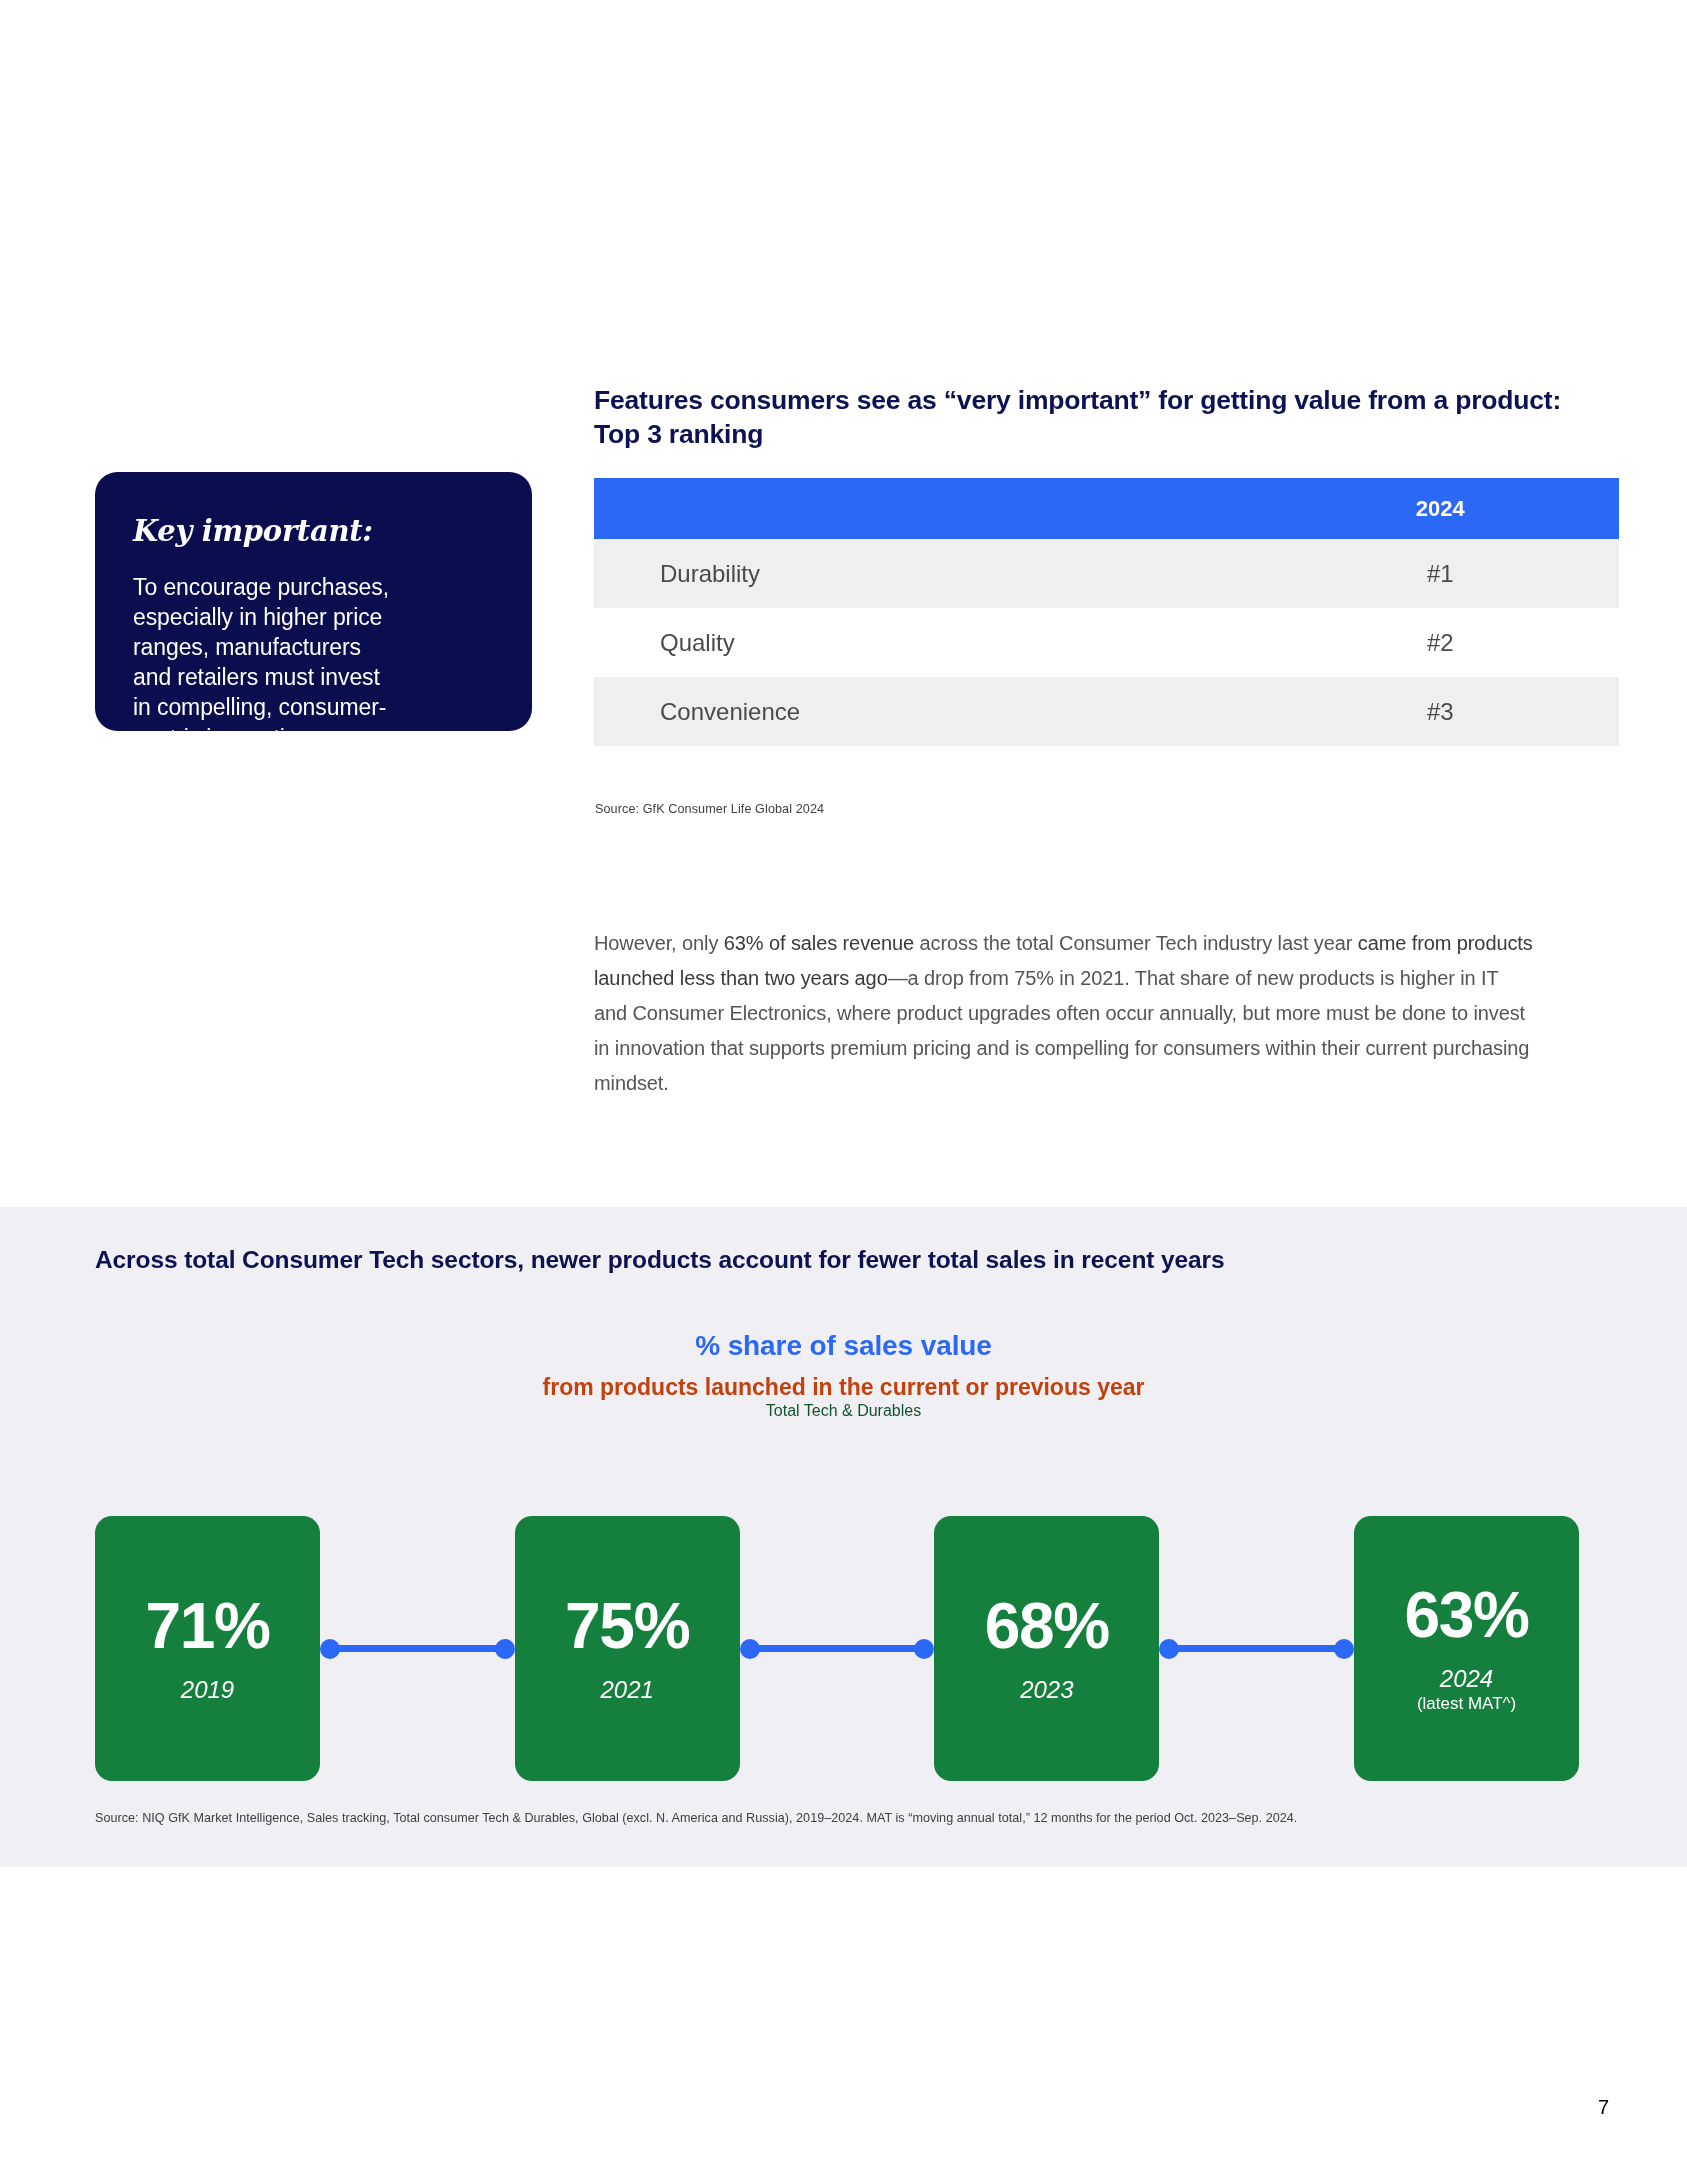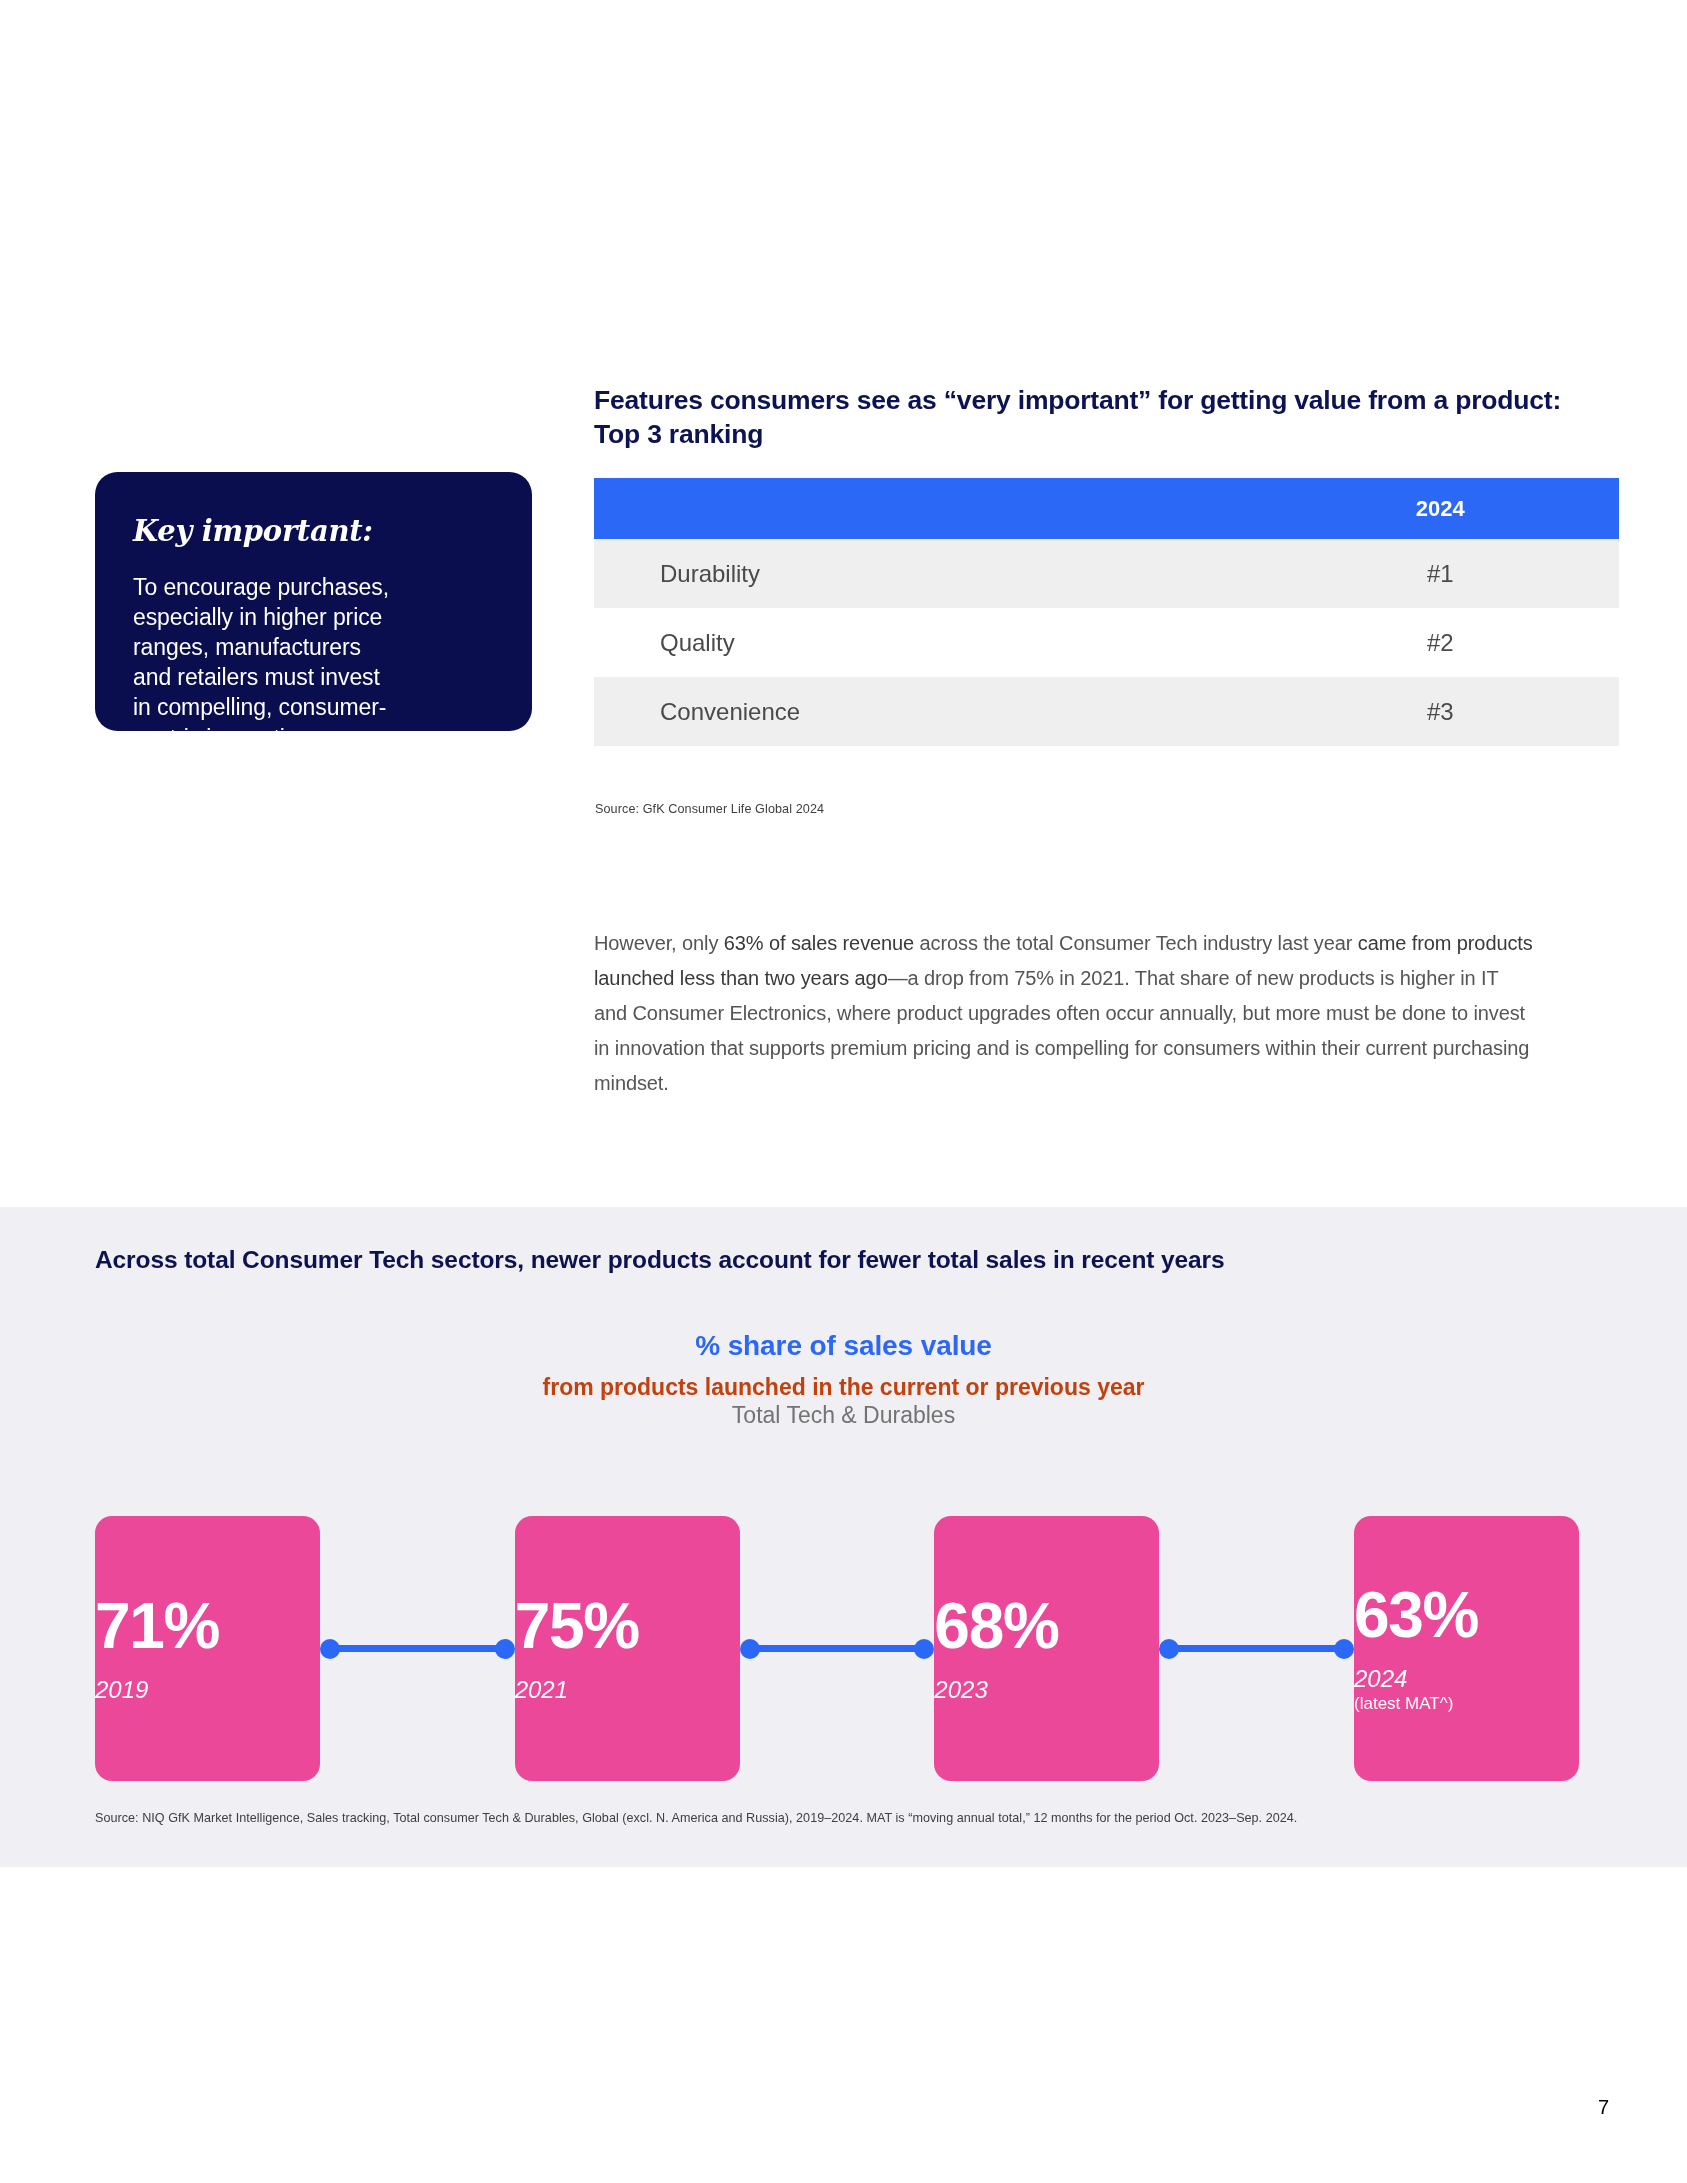--- a/index.html
+++ b/index.html
@@ -168,46 +168,46 @@
     letter-spacing: -0.1px;
     margin-bottom: 10.6px;
   }
   #chart-subtitle-1 {
     font-size: 23px;
     color: #c2410c;
     line-height: 1.22;
     font-weight: 700;
   }
   #chart-subtitle-2 {
-    font-size: 23px;
-    color: #737373;
+    font-size: 16px;
+    color: #14532d;
     line-height: 1.22;
     font-weight: 400;
   }
 
   
   #stat-cards-row {
     position: absolute;
     left: 95px;
     top: 1516px;
     width: 1484px;
     height: 265px;
     display: flex;
     align-items: stretch;
   }
   .stat-card {
     width: 225px;
     flex: 0 0 225px;
-    background: #ec4899;
+    background: #15803d;
     border-radius: 17px;
     color: #ffffff;
     position: relative;
     display: flex;
     flex-direction: column;
-    align-items: flex-start;
+    align-items: center;
     justify-content: center;
   }
   .stat-value {
     font-size: 64px;
     font-weight: bold;
     line-height: 1;
     letter-spacing: -1.3px;
     color: #ffffff;
   }
   .stat-year {

